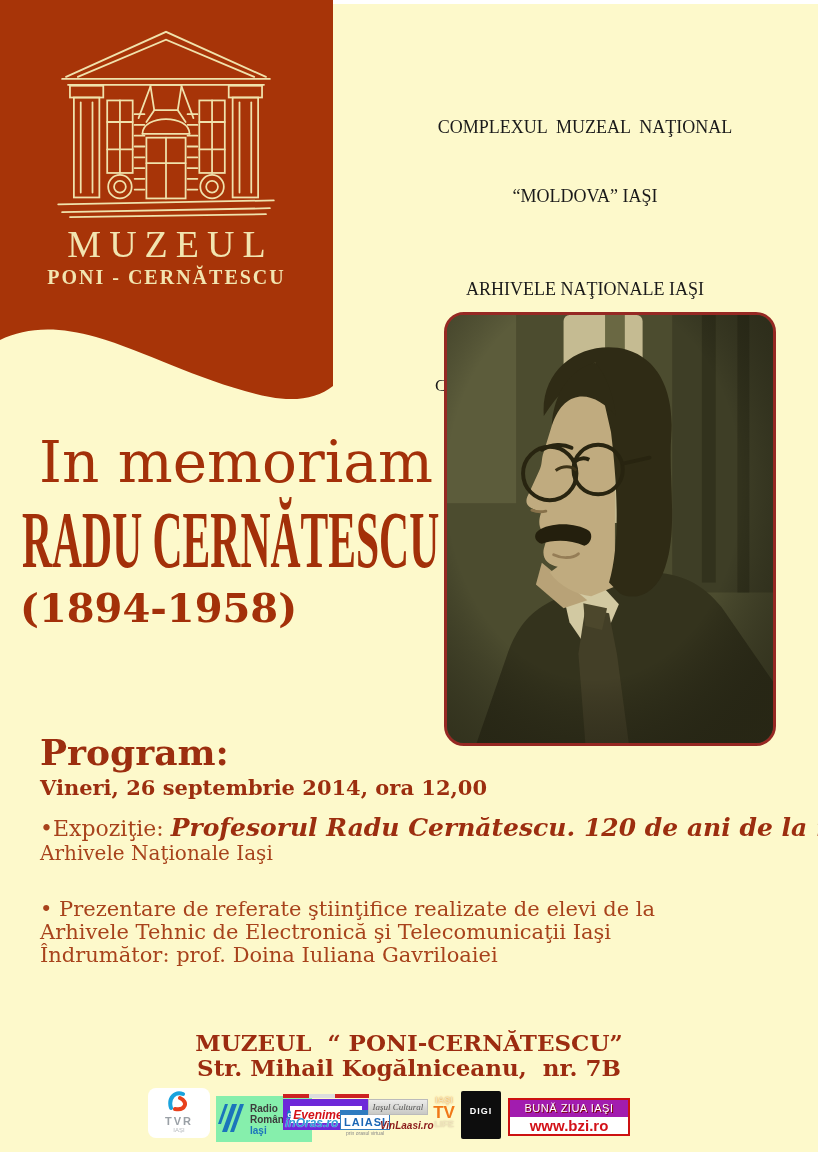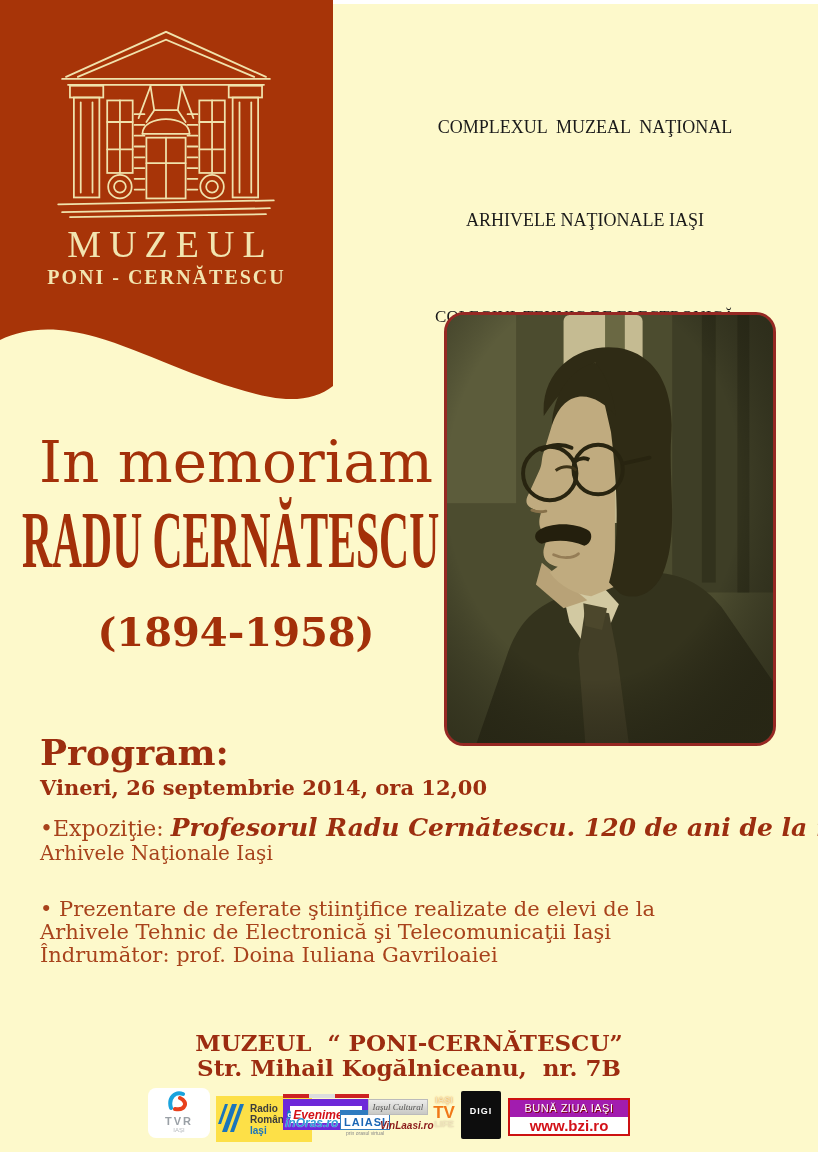--- a/index.html
+++ b/index.html
@@ -35,22 +35,22 @@
   .orgs .org.o3{margin-top:27px;font-size:17px;}
 
   
   .title-block{position:absolute;left:20px;top:432px;width:432px;color:#A33009;}
   .t-memoriam{font-size:58px;line-height:60px;text-align:center;}
   .t-name{
     position:absolute;left:2px;top:66px;white-space:nowrap;
     font-family:"Liberation Serif", serif;font-weight:bold;font-size:80px;line-height:84px;
     transform:scaleX(0.52);transform-origin:left center;letter-spacing:0px;
   }
-  .t-years{position:absolute;left:0;top:152px;width:432px;text-align:center;
-    font-weight:bold;font-size:40px;margin-top:24px;}
+  .t-years{position:absolute;left:0;top:152px;width:432px;text-align:left;
+    font-weight:bold;font-size:40px;}
 
   
   .portrait{
     position:absolute;left:444px;top:312px;width:332px;height:434px;
     border:3px solid #962823;border-radius:20px;box-sizing:border-box;overflow:hidden;
     background:#4A4B2F;
   }
   .portrait svg{display:block;width:100%;height:100%;}
 
   
@@ -68,21 +68,21 @@
     color:#9C2C10;font-weight:bold;}
   .a-line1{font-size:23px;line-height:25px;white-space:pre-wrap;}
   .a-line2{font-size:23px;line-height:25px;white-space:pre-wrap;}
 
   
   .logos{position:absolute;left:0;top:1085px;width:818px;height:67px;font-family:"Liberation Sans", sans-serif;}
   .logo{position:absolute;}
   .lg-tvr{left:148px;top:3px;width:62px;height:50px;background:#fff;border-radius:8px;text-align:center;padding-top:2px;box-sizing:border-box;}
   .lg-tvr .tvr-label{font-size:11px;font-weight:bold;color:#9aa0a6;letter-spacing:2px;line-height:11px;}
   .lg-tvr .tvr-sub{font-size:6px;color:#b4b8bc;line-height:7px;}
-  .lg-radio{left:216px;top:11px;width:96px;height:46px;background:#fde047;display:flex;align-items:center;}
+  .lg-radio{left:216px;top:11px;width:96px;height:46px;background:#86efac;display:flex;align-items:center;}
   .lg-radio .r-text{font-size:10px;font-weight:bold;color:#3c3c3c;line-height:11px;}
   .lg-radio .r-iasi{color:#1B75BB;}
   .lg-evi{left:283px;top:9px;width:86px;}
   .evi-strip{height:4px;background:linear-gradient(90deg,#cc2222 30%,#ddd 30%,#ddd 60%,#cc2222 60%);margin-bottom:1px;}
   .evi-box{background:#fff;border:7px solid #6d28d9;height:17px;display:flex;align-items:center;justify-content:center;gap:2px;}
   .evi-dot{width:9px;height:9px;border-radius:50%;background:#1C76C8;color:#fff;font-size:7px;font-weight:bold;line-height:9px;text-align:center;}
   .evi-text{color:#D31118;font-weight:bold;font-style:italic;font-size:12px;}
   .lg-inoras{left:285px;top:31px;width:54px;height:18px;font-size:12px;font-weight:bold;font-style:italic;color:#2E9BD6;text-shadow:0 0 1px #fff;}
   .lg-inoras .dot{color:#D31118;}
   .lg-laiasi{left:340px;top:25px;width:50px;text-align:center;}
@@ -155,20 +155,21 @@
       <path d="M10,192 L222,188"></path>
       <path d="M18,197 L218,194"></path>
     </svg>
     <div class="muzeul">MUZEUL</div>
     <div class="subtitle">PONI - CERNĂTESCU</div>
   </div>
 
   <div class="orgs">
     <div class="org o1">
       <div>COMPLEXUL  MUZEAL  NAŢIONAL</div>
+      <div>“MOLDOVA” IAŞI</div>
     </div>
     <div class="org o2">ARHIVELE NAŢIONALE IAŞI</div>
     <div class="org o3">
       <div>COLEGIUL TEHNIC DE ELECTRONICĂ</div>
       <div>ŞI TELECOMUNICAŢII IAŞI</div>
     </div>
   </div>
 
   <div class="title-block">
     <div class="t-memoriam">In memoriam</div>

